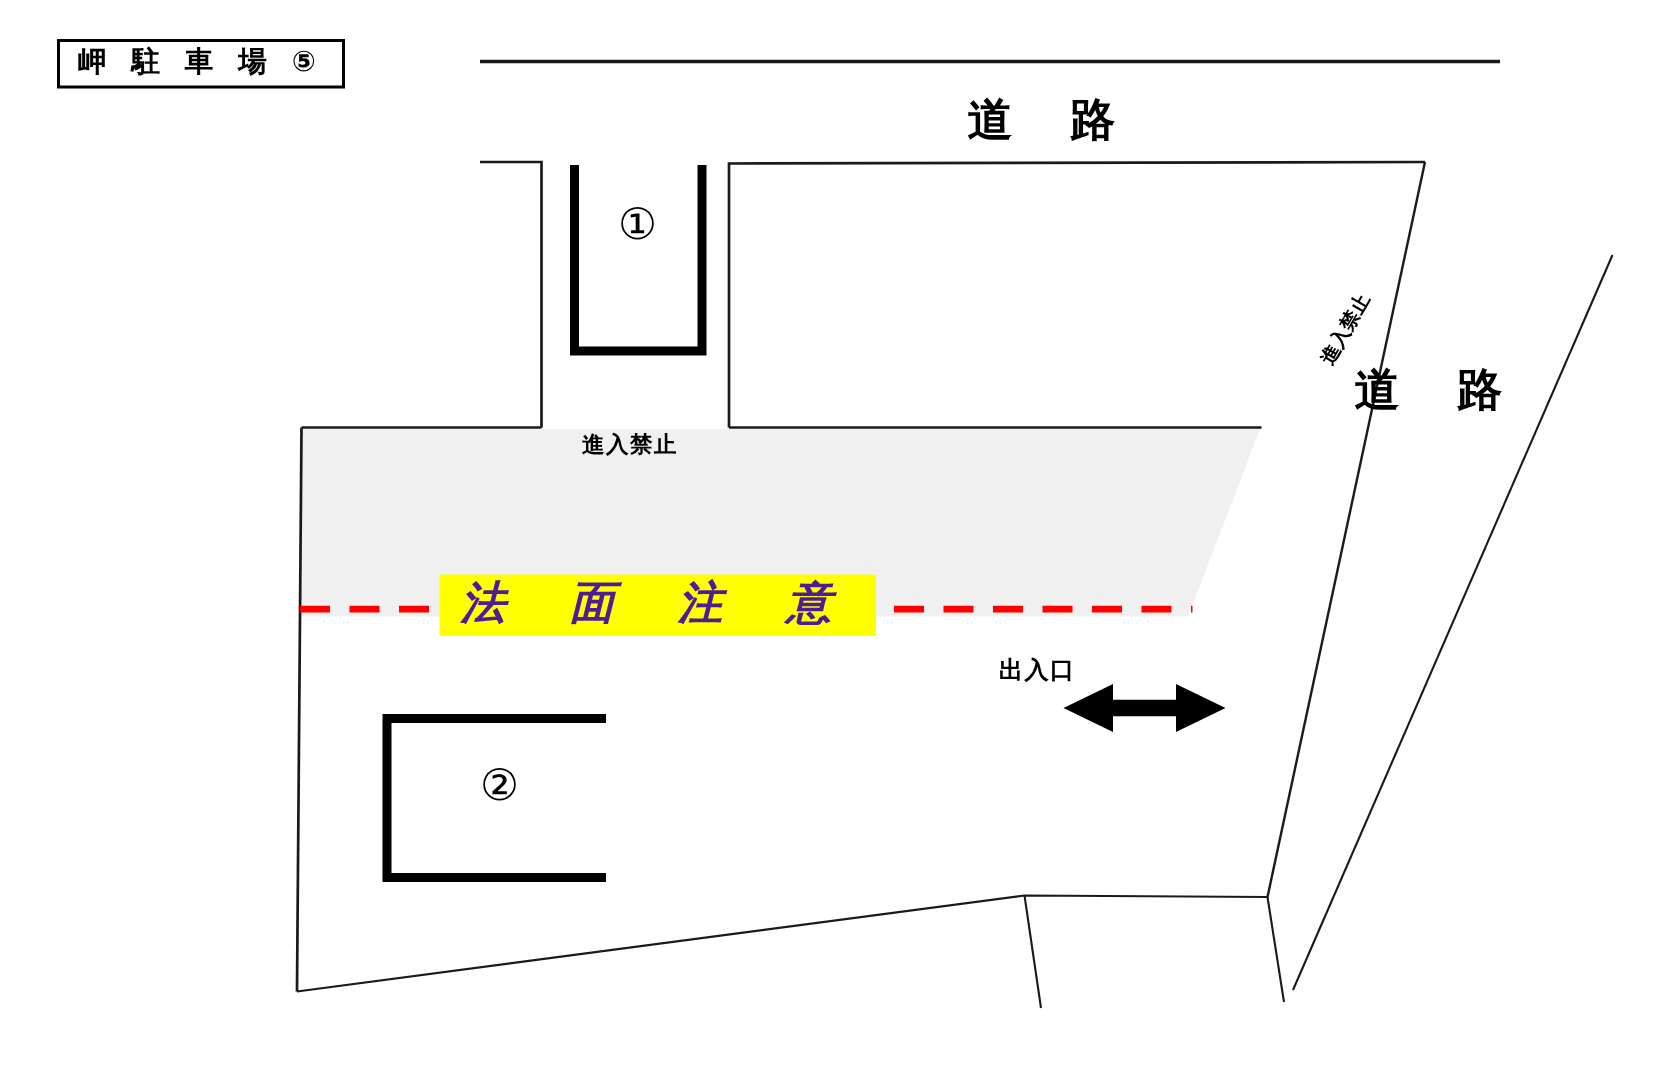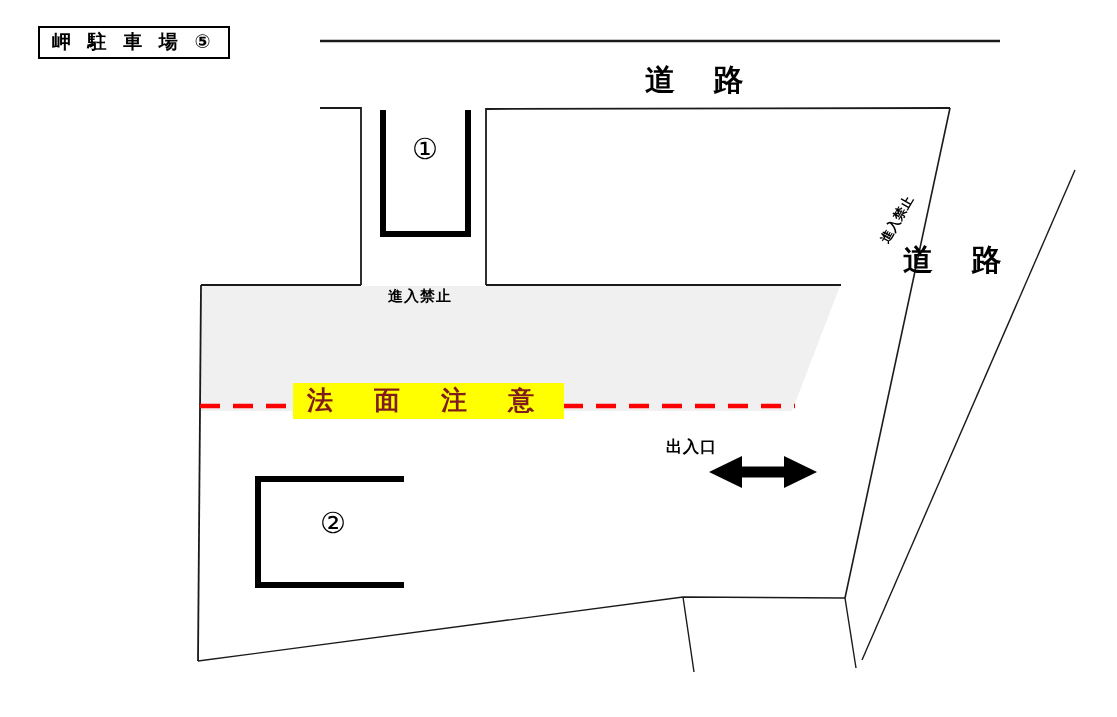--- a/index.html
+++ b/index.html
@@ -84,26 +84,27 @@
   .slope-banner {
     position: absolute;
     left: 293px;
     top: 383px;
     background: #ffff00;
     padding: 4px 14px 5px 14px;
     box-sizing: border-box;
   }
   .slope-text {
     font-family: "DejaVu Sans", "Liberation Sans", sans-serif;
-    font-size: 26px;
+    font-size: 30px;
     font-weight: bold;
-    color: #7f1d1d;
+    color: #4c1d95;
     letter-spacing: 16px;
     white-space: nowrap;
     line-height: 1.05;
+    font-style: italic;
   }
   .bay-num {
     position: absolute;
     font-size: 29px;
     font-weight: normal;
     color: #000000;
     font-family: "DejaVu Sans", "Liberation Sans", sans-serif;
   }
   .bay-num-1 { left: 412px; top: 132px; }
   .bay-num-2 { left: 320px; top: 506px; }

